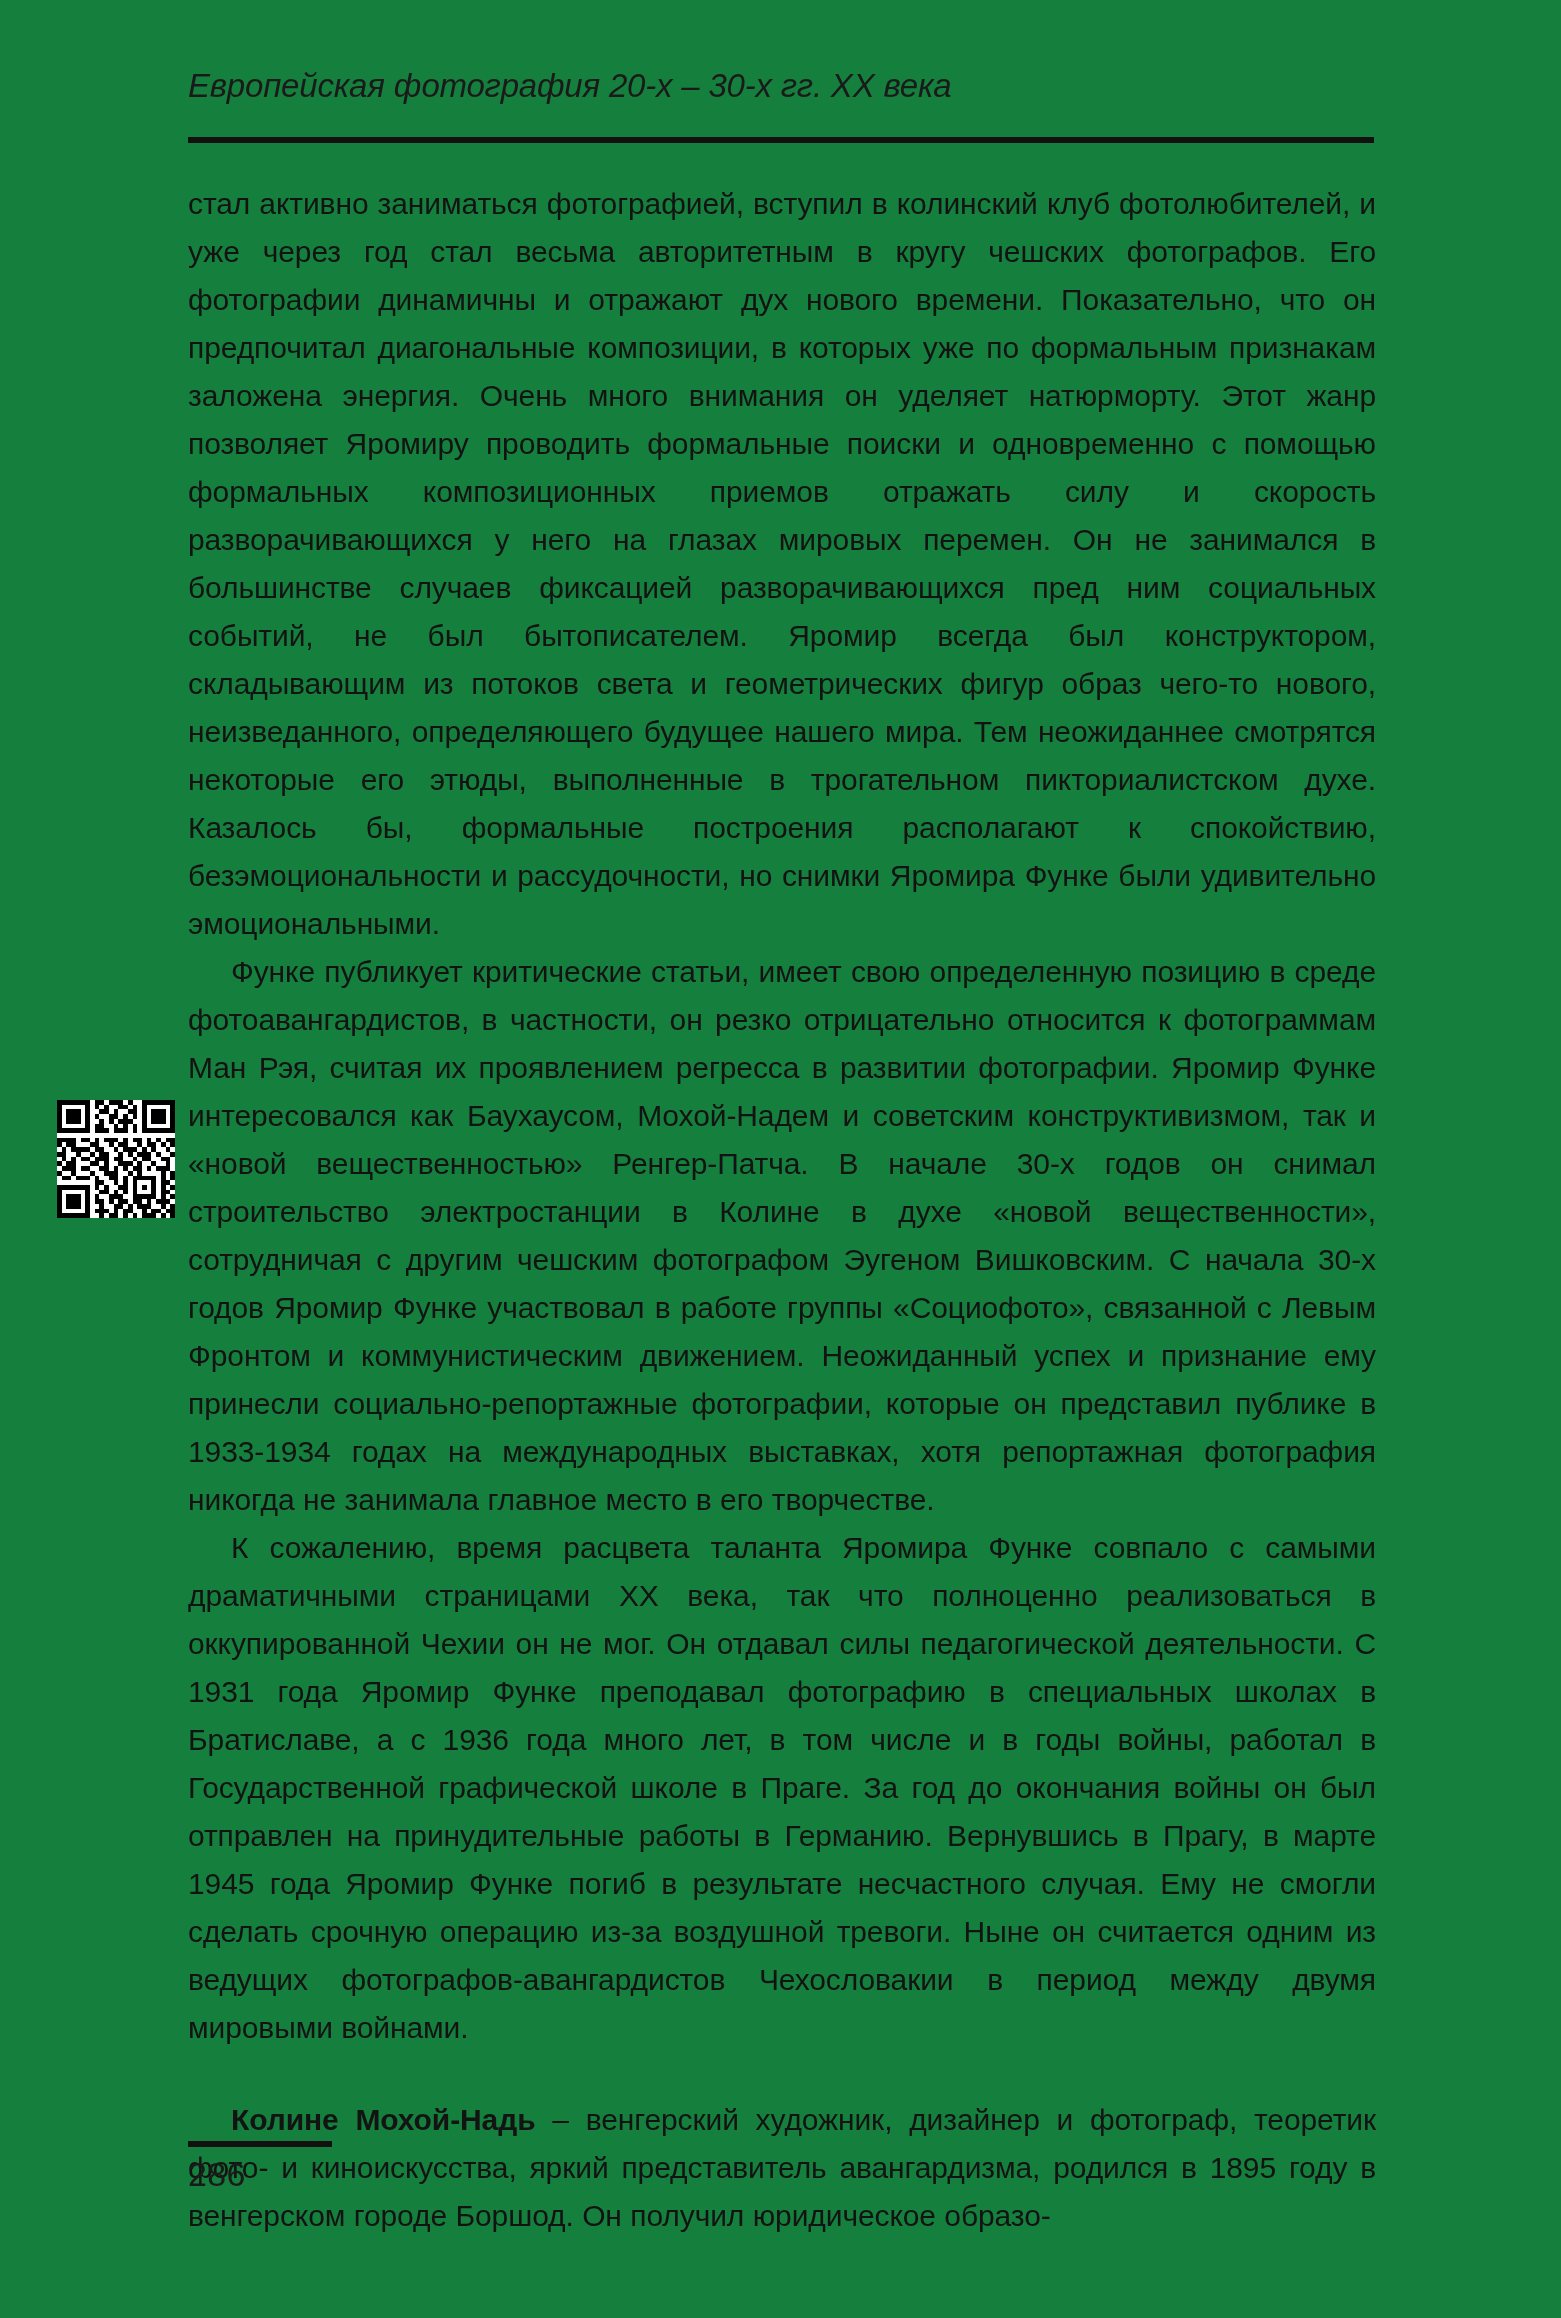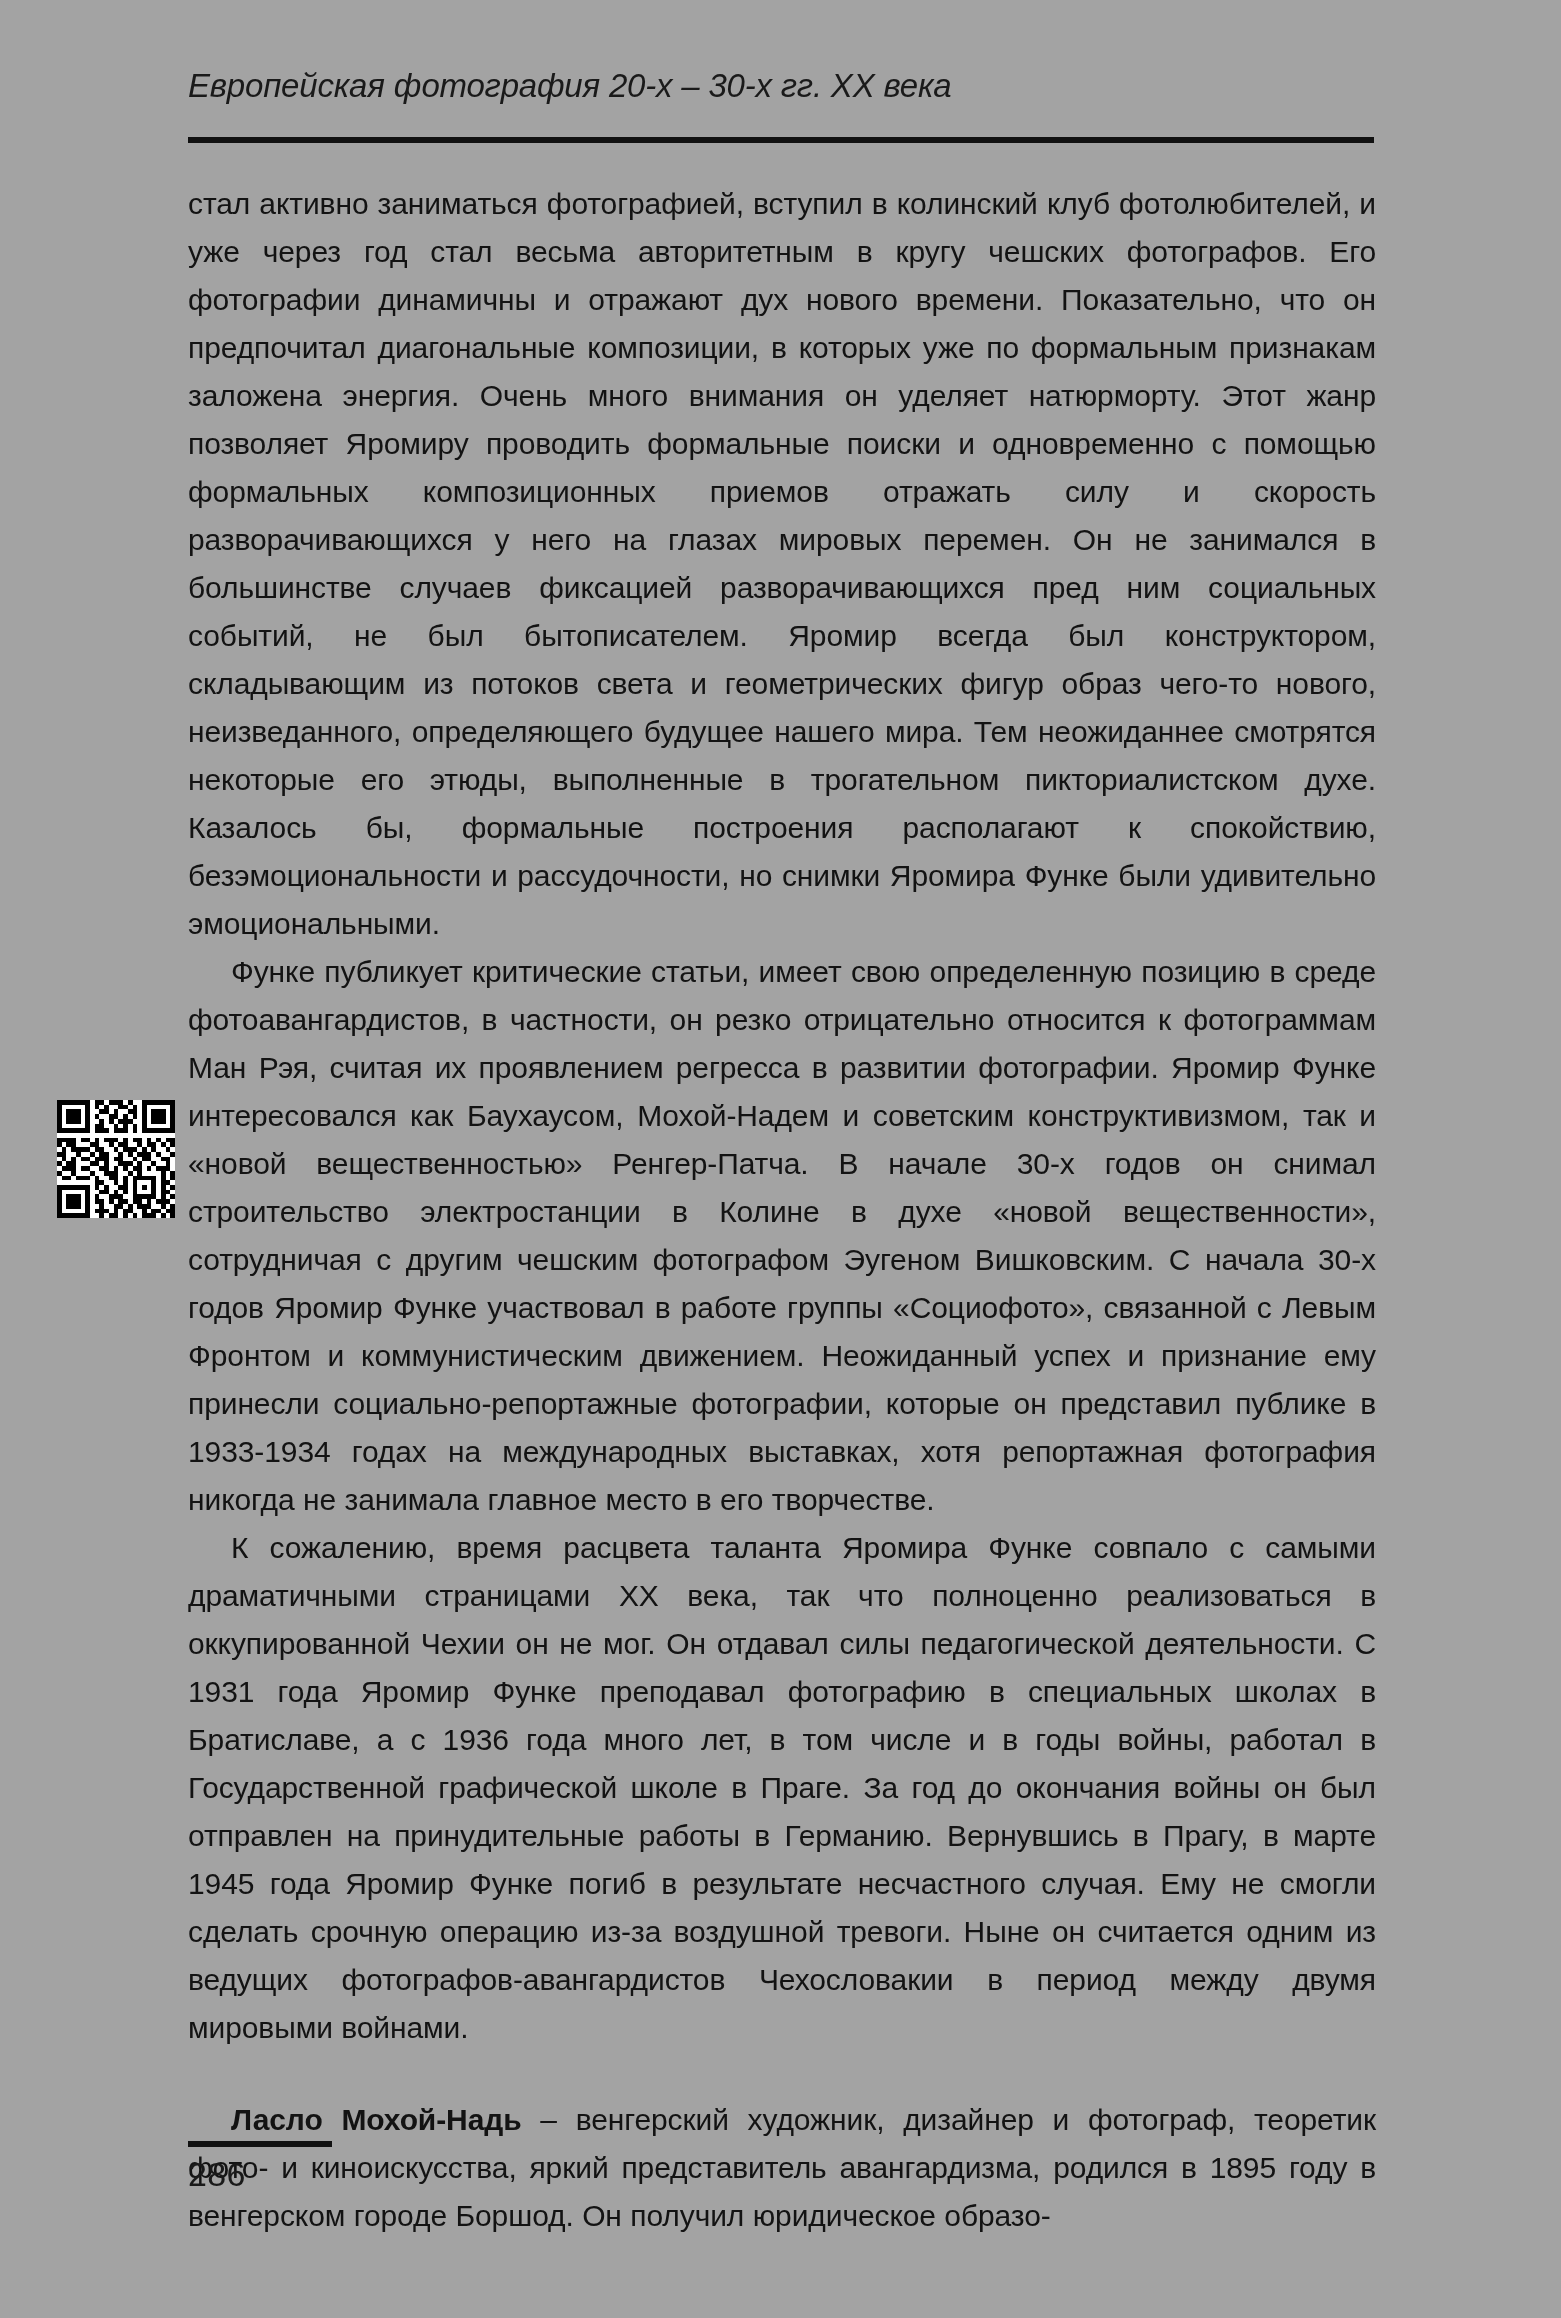--- a/index.html
+++ b/index.html
@@ -5,21 +5,21 @@
 <style>
   html, body {
     margin: 0;
     padding: 0;
     background: #ffffff;
   }
   .page {
     position: relative;
     width: 1562px;
     height: 2319px;
-    background: #a3a3a3;
+    background: #15803d;
     font-family: "Liberation Sans", "DejaVu Sans", sans-serif;
     color: #111111;
     overflow: hidden;
     box-sizing: border-box;
   }
 
   
   .running-head {
     position: absolute;
     left: 188px;
@@ -295,21 +295,21 @@
   </div>
 
   <div class="column">
 
     <p class="para">стал активно заниматься фотографией, вступил в колинский клуб фотолюбителей, и уже через год стал весьма авторитетным в кругу чешских фотографов. Его фотографии динамичны и отражают дух нового времени. Показательно, что он предпочитал диагональные композиции, в которых уже по формальным признакам заложена энергия. Очень много внимания он уделяет натюрморту. Этот жанр позволяет Яромиру проводить формальные поиски и одновременно с помощью формальных композиционных приемов отражать силу и скорость разворачивающихся у него на глазах мировых перемен. Он не занимался в большинстве случаев фиксацией разворачивающихся пред ним социальных событий, не был бытописателем. Яромир всегда был конструктором, складывающим из потоков света и геометрических фигур образ чего-то нового, неизведанного, определяющего будущее нашего мира. Тем неожиданнее смотрятся некоторые его этюды, выполненные в трогательном пикториалистском духе. Казалось бы, формальные построения располагают к спокойствию, безэмоциональности и рассудочности, но снимки Яромира Функе были удивительно эмоциональными.</p>
 
     <p class="para indent">Функе публикует критические статьи, имеет свою определенную позицию в среде фотоавангардистов, в частности, он резко отрицательно относится к фотограммам Ман Рэя, считая их проявлением регресса в развитии фотографии. Яромир Функе интересовался как Баухаусом, Мохой-Надем и советским конструктивизмом, так и «новой вещественностью» Ренгер-Патча. В начале 30-х годов он снимал строительство электростанции в Колине в духе «новой вещественности», сотрудничая с другим чешским фотографом Эугеном Вишковским. С начала 30-х годов Яромир Функе участвовал в работе группы «Социофото», связанной с Левым Фронтом и коммунистическим движением. Неожиданный успех и признание ему принесли социально-репортажные фотографии, которые он представил публике в 1933-1934 годах на международных выставках, хотя репортажная фотография никогда не занимала главное место в его творчестве.</p>
 
     <p class="para indent">К сожалению, время расцвета таланта Яромира Функе совпало с самыми драматичными страницами XX века, так что полноценно реализоваться в оккупированной Чехии он не мог. Он отдавал силы педагогической деятельности. С 1931 года Яромир Функе преподавал фотографию в специальных школах в Братиславе, а с 1936 года много лет, в том числе и в годы войны, работал в Государственной графической школе в Праге. За год до окончания войны он был отправлен на принудительные работы в Германию. Вернувшись в Прагу, в марте 1945 года Яромир Функе погиб в результате несчастного случая. Ему не смогли сделать срочную операцию из-за воздушной тревоги. Ныне он считается одним из ведущих фотографов-авангардистов Чехословакии в период между двумя мировыми войнами.</p>
 
-    <p class="para indent gap-before"><b class="strong">Ласло Мохой-Надь</b><span> – венгерский художник, дизайнер и фотограф, теоретик фото- и киноискусства, яркий представитель авангардизма, родился в 1895 году в венгерском городе Боршод. Он получил юридическое образо-</span></p>
+    <p class="para indent gap-before"><b class="strong">Колине Мохой-Надь</b><span> – венгерский художник, дизайнер и фотограф, теоретик фото- и киноискусства, яркий представитель авангардизма, родился в 1895 году в венгерском городе Боршод. Он получил юридическое образо-</span></p>
 
   </div>
 
   <div class="folio-rule"></div>
   <div class="folio">286</div>
 
 </div>
 
 
 </body></html>

